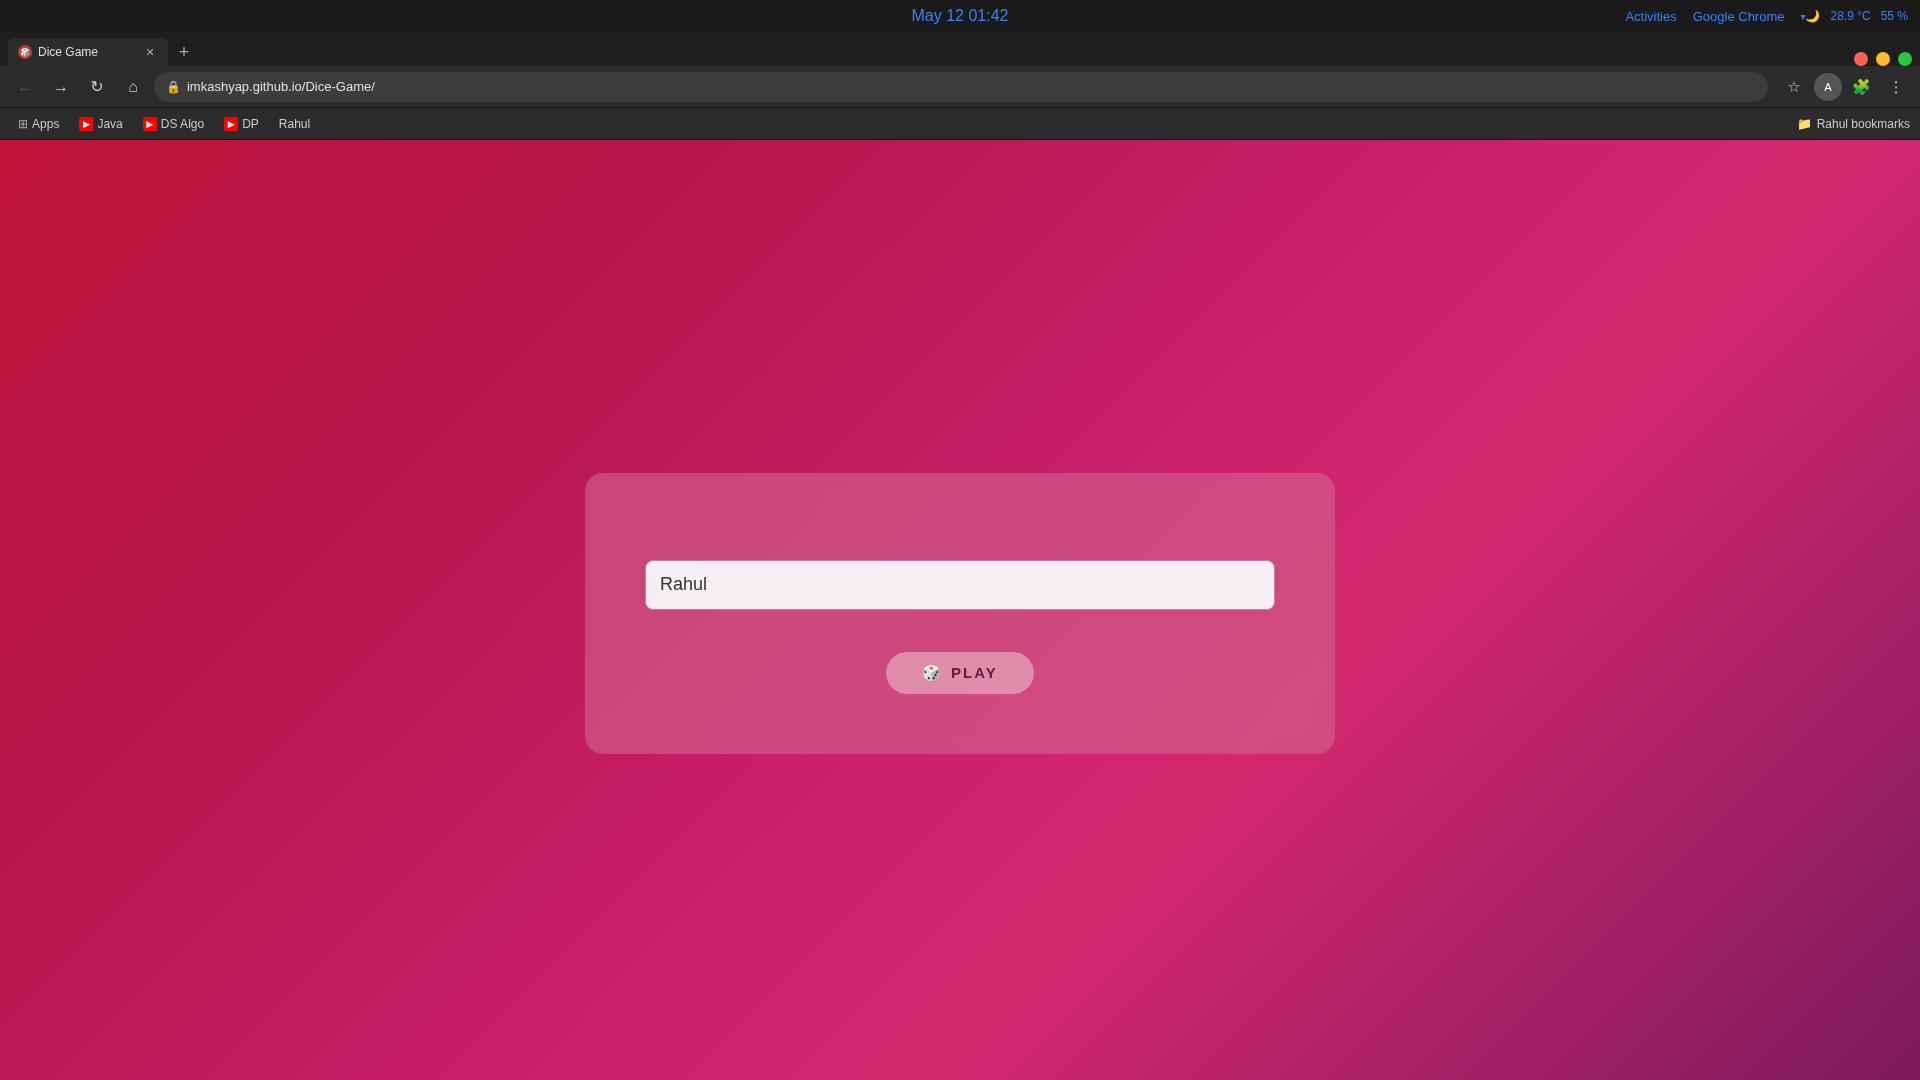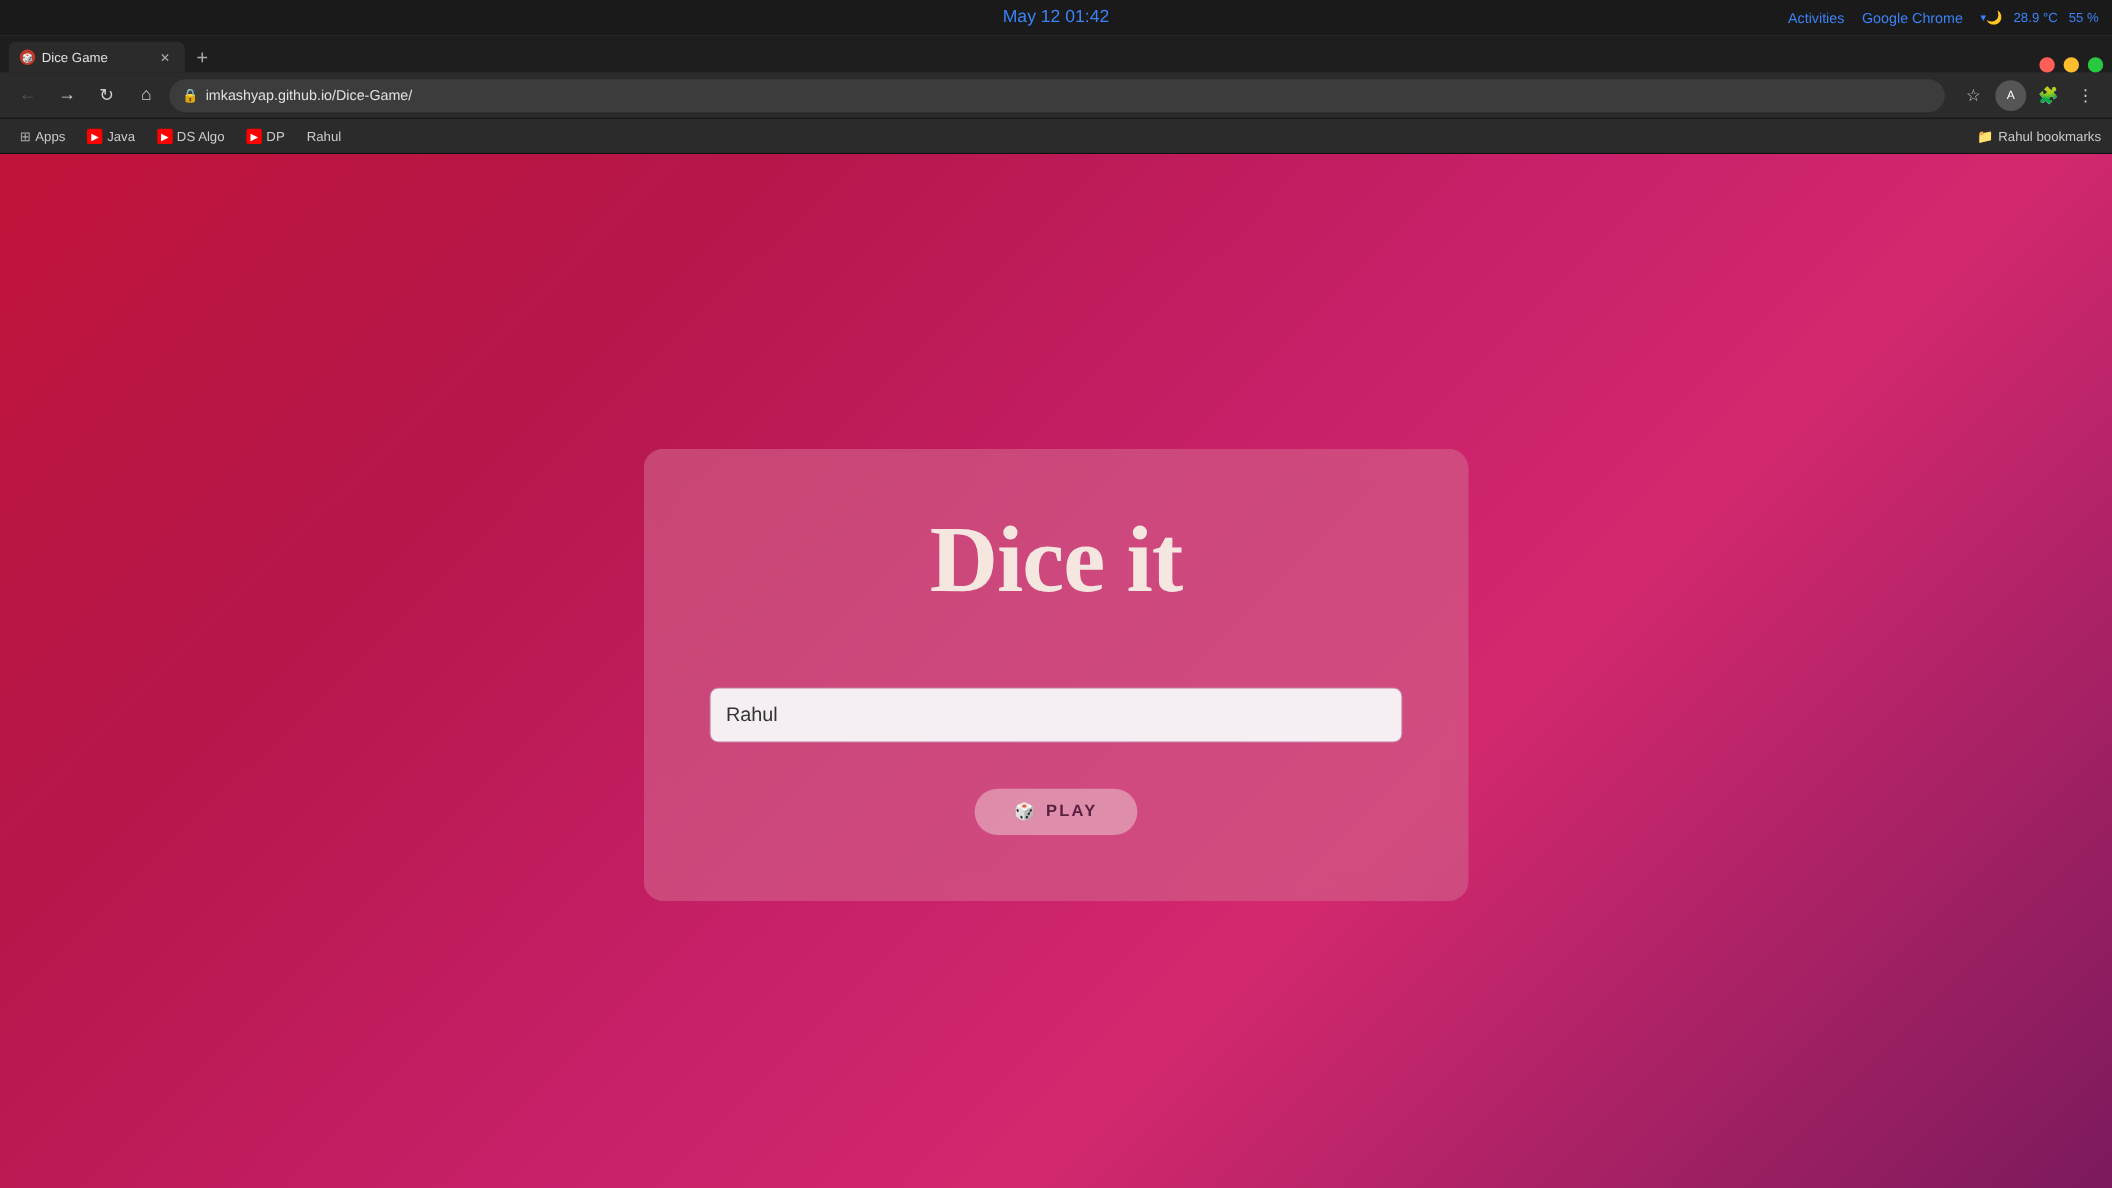--- a/index.html
+++ b/index.html
@@ -267,21 +267,20 @@
     <div id="other-bookmarks">
       <span>📁</span>
       <span>Rahul bookmarks</span>
     </div>
   </div>
 
 </div>
 
 <div id="page-content">
   <div id="game-card">
-    <h1 id="game-title">Dice it</h1>
 
     <div class="form-group">
       <input class="form-input" type="text" value="Rahul" style="">
     </div>
 
 
     <button id="play-btn">
       <span>🎲</span>
       <span>PLAY</span>
     </button>

